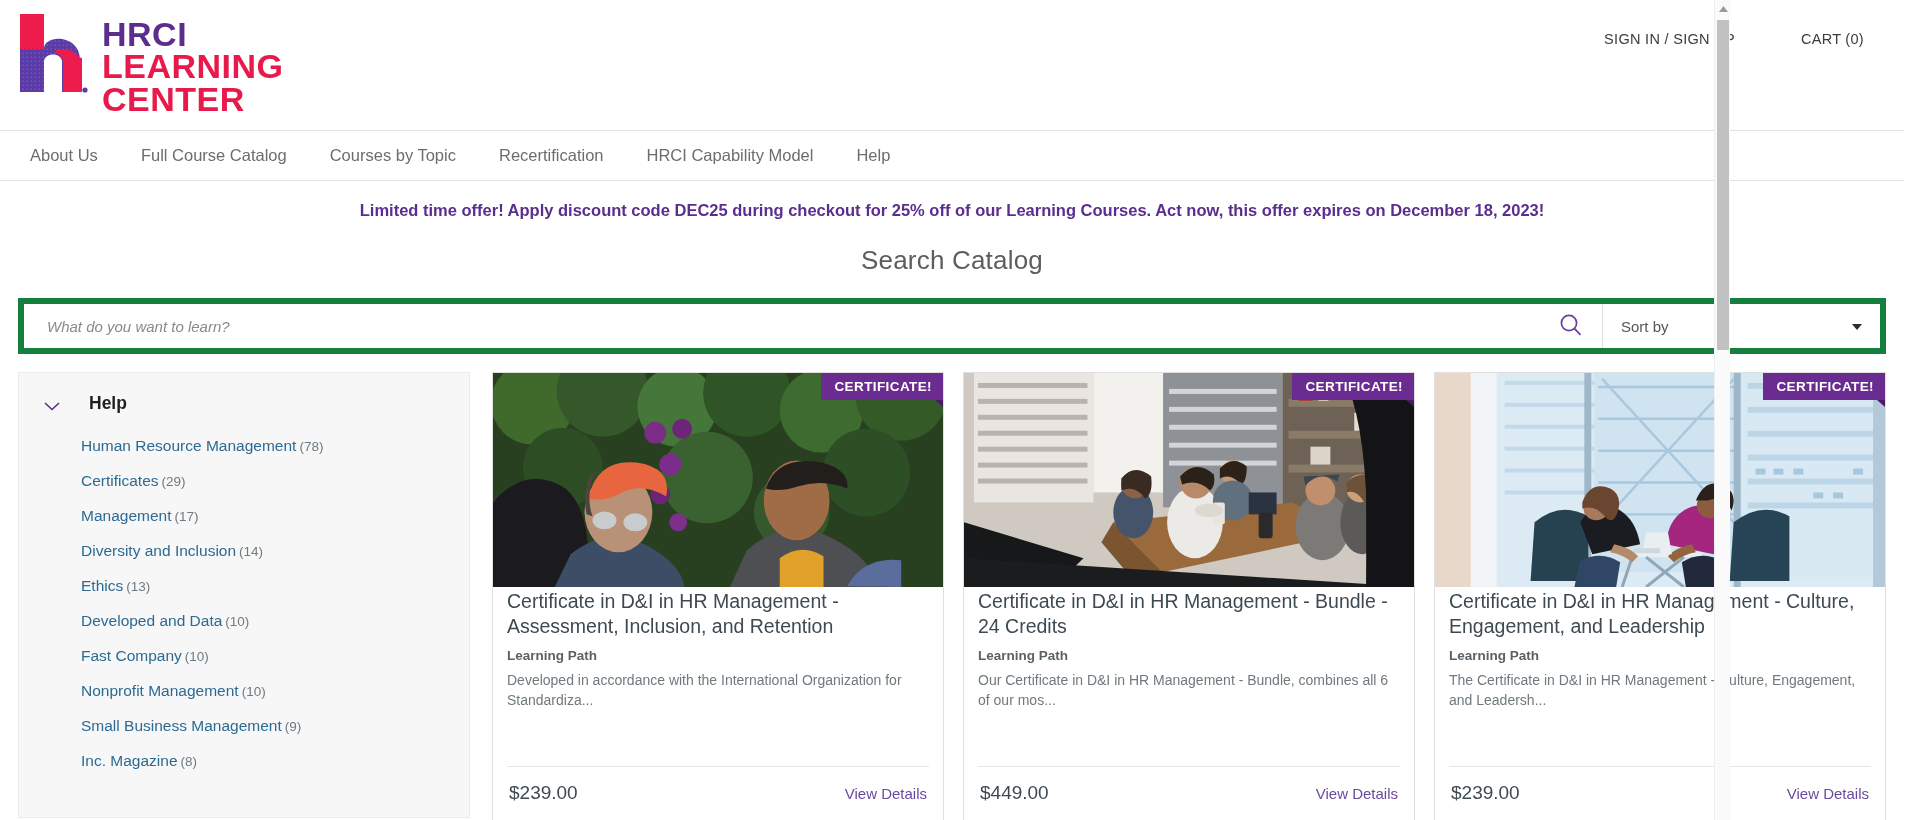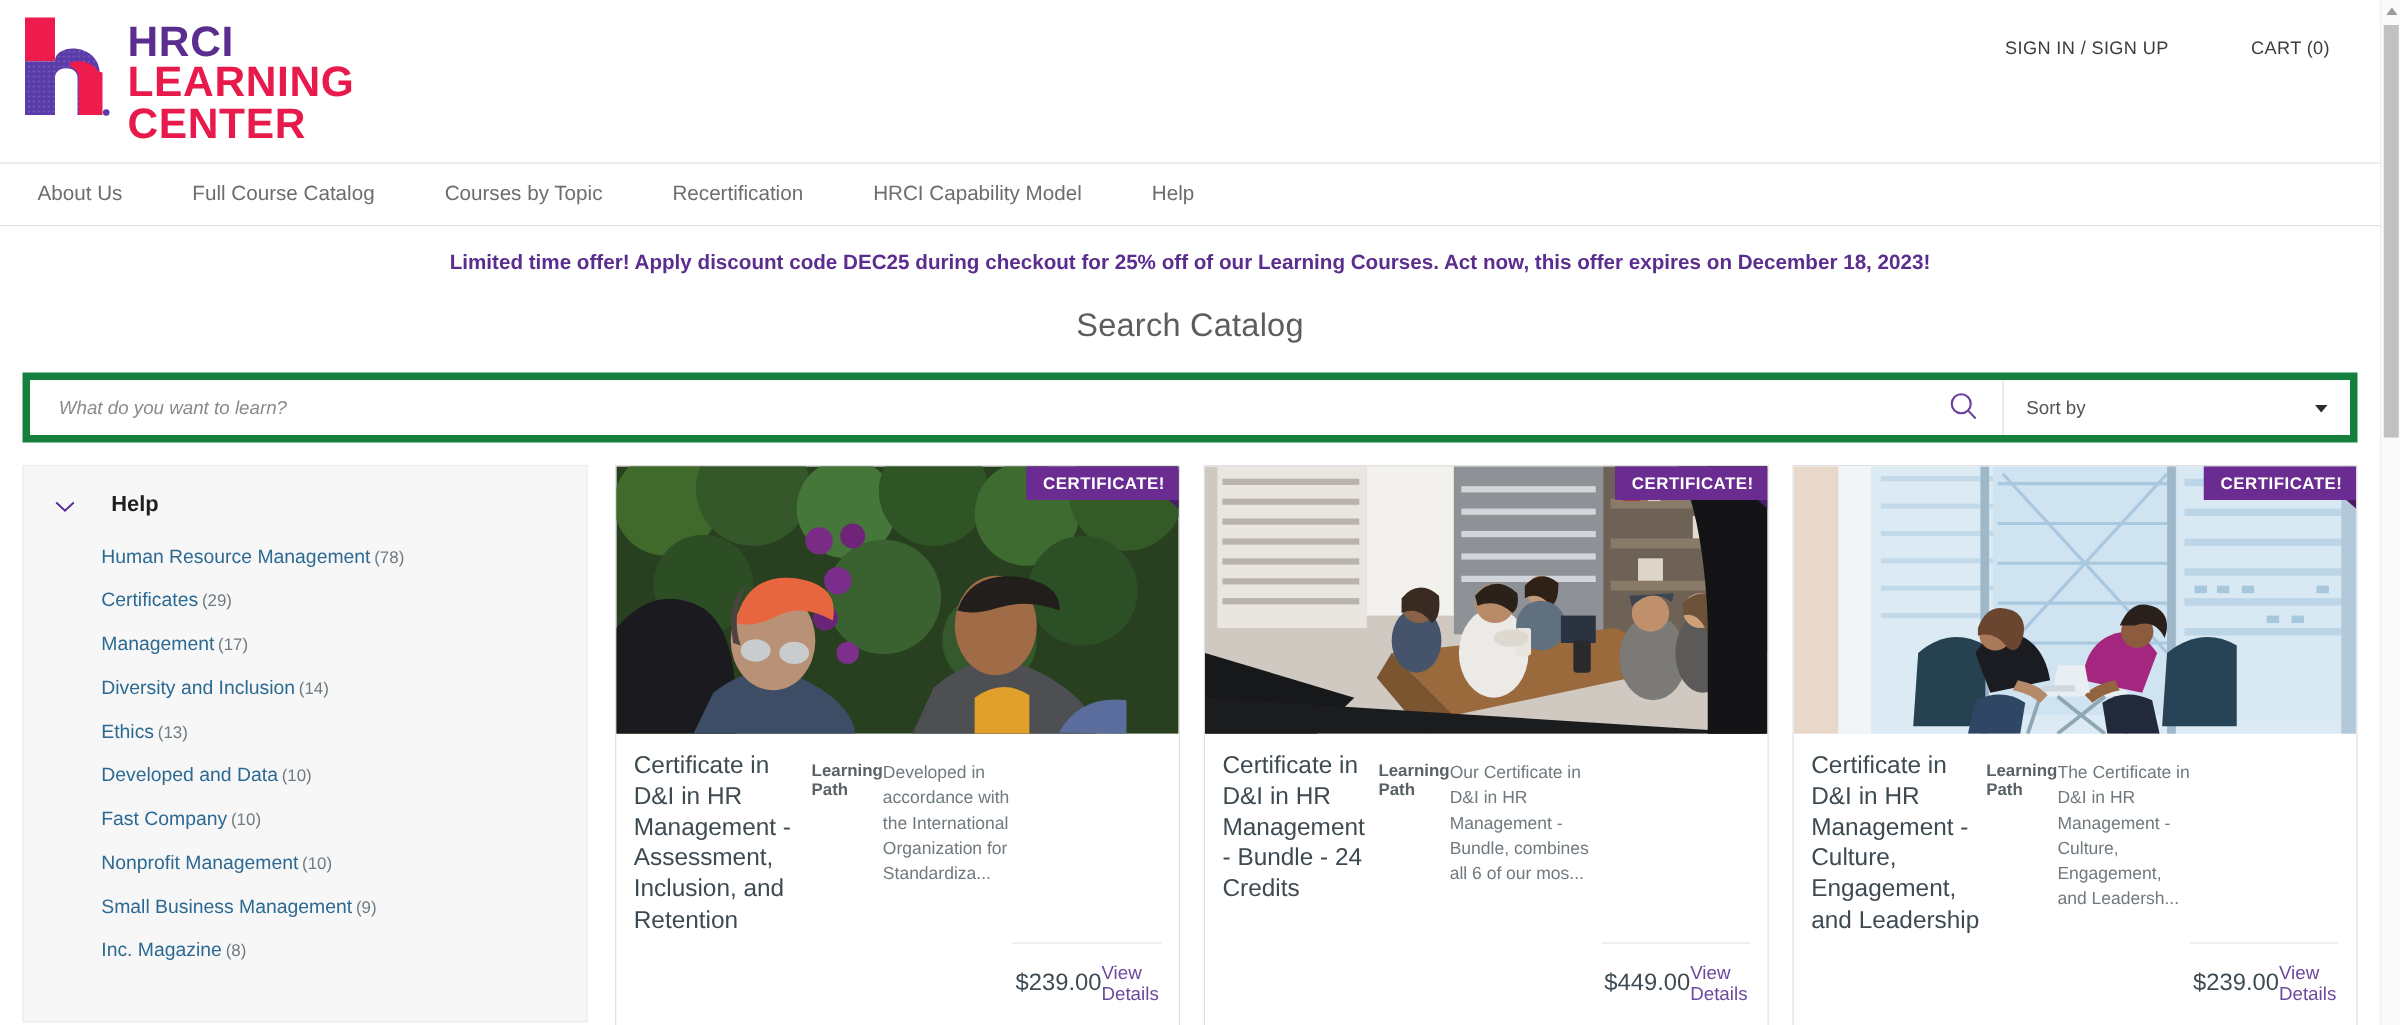--- a/index.html
+++ b/index.html
@@ -2,39 +2,39 @@
 <html><head>
 <meta charset="utf-8">
 <style>
   * { box-sizing: border-box; margin: 0; padding: 0; }
   html, body {
     width: 1920px; height: 820px;
     background: #ffffff;
     font-family: "Liberation Sans", sans-serif;
     overflow: hidden;
   }
-  .page { position: relative; width: 1920px; height: 820px; background:#a3a3a3; }
+  .page { position: relative; width: 1730px; height: 820px; background:#a3a3a3; }
   .viewport { position: absolute; left:0; top:0; width: 1904px; height: 820px; overflow: hidden; background:#fff; }
 
   
   .header { position: relative; height: 131px; border-bottom: 1px solid #e3e3e3; }
   .logo-wrap { position: absolute; left: 18px; top: 12px; display: flex; align-items: flex-start; }
   .logo-mark { position: relative; width: 70px; height: 82px; margin-right: 14px; }
   .logo-mark svg { display:block; }
   .logo-text { padding-top: 6px; }
   .logo-line { font-weight: 700; letter-spacing: 0.5px; line-height: 0.95; }
   .logo-line1 { font-size: 34px; color: #5b2d8e; }
   .logo-line2 { font-size: 34px; color: #e8194b; }
   .logo-line3 { font-size: 34px; color: #e8194b; }
 
   .top-right { position: absolute; right: 40px; top: 31px; display: flex; align-items: center; gap: 66px; }
   .top-right a { font-size: 14.5px; color: #3c3c3c; text-decoration: none; letter-spacing: 0.3px; }
 
   
-  .nav { height: 50px; display: flex; align-items: center; padding-left: 30px; gap: 56px;
+  .nav { height: 50px; display: flex; align-items: center; padding-left: 30px; gap: 43px;
          border-bottom: 1px solid #e3e3e3; }
   .nav a { font-size: 16.5px; color: #6d6d6d; text-decoration: none; }
 
   
   .banner { height: 58px; display: flex; align-items: center; justify-content: center; }
   .banner-text { color: #5b2d8e; font-size: 16.5px; font-weight: 700; text-align:center; }
 
   
   .search-title { text-align: center; font-size: 26px; color: #5d5d5d; font-weight: 400;
                   padding-top: 6px; padding-bottom: 22px; letter-spacing: 0.2px; }
@@ -69,21 +69,21 @@
   .cards { display: flex; gap: 19px; flex: 1; }
   .card { width: 452px; background: #fff; border: 1px solid #e0e0e0; flex: none;
           display: flex; flex-direction: column; height: 450px; }
   .card-img { position: relative; height: 215px; overflow: hidden; flex: none; }
   .card-img .art { position:absolute; inset:0; }
   .ribbon { position: absolute; top: 0; right: 0; height: 27px; background: #6b2c91;
             color: #fff; font-size: 13.5px; font-weight: 600; letter-spacing: .4px;
             display: flex; align-items: center; padding: 0 11px 0 13px; }
   .ribbon .tail { position: absolute; right: 0; bottom: -7px; width: 0; height: 0;
                   border-left: 8px solid transparent; border-top: 7px solid #4a1c66; }
-  .card-body { padding: 12px 14px 0 14px; flex: 1; display: flex; flex-direction: row; }
+  .card-body { padding: 1px 14px 0 14px; flex: 1; display: flex; flex-direction: column; }
   .card-title { font-size: 19.5px; line-height: 1.27; color: #3e4a52; font-weight: 400; }
   .card-type { font-size: 13.5px; font-weight: 700; color: #5a6267; margin-top: 9px; }
   .card-desc { font-size: 14px; line-height: 1.45; color: #70797e; margin-top: 7px; }
   .card-foot { margin-top: auto; border-top: 1px solid #e6e6e6; display: flex;
                align-items: center; justify-content: space-between; padding: 15px 2px 17px 2px; }
   .card-price { font-size: 19px; color: #3e4a52; }
   .card-link { font-size: 15px; color: #6b4a9e; text-decoration: none; }
 
   
   .scrollbar { position: absolute; right: 0; top: 0; width: 16px; height: 820px;

